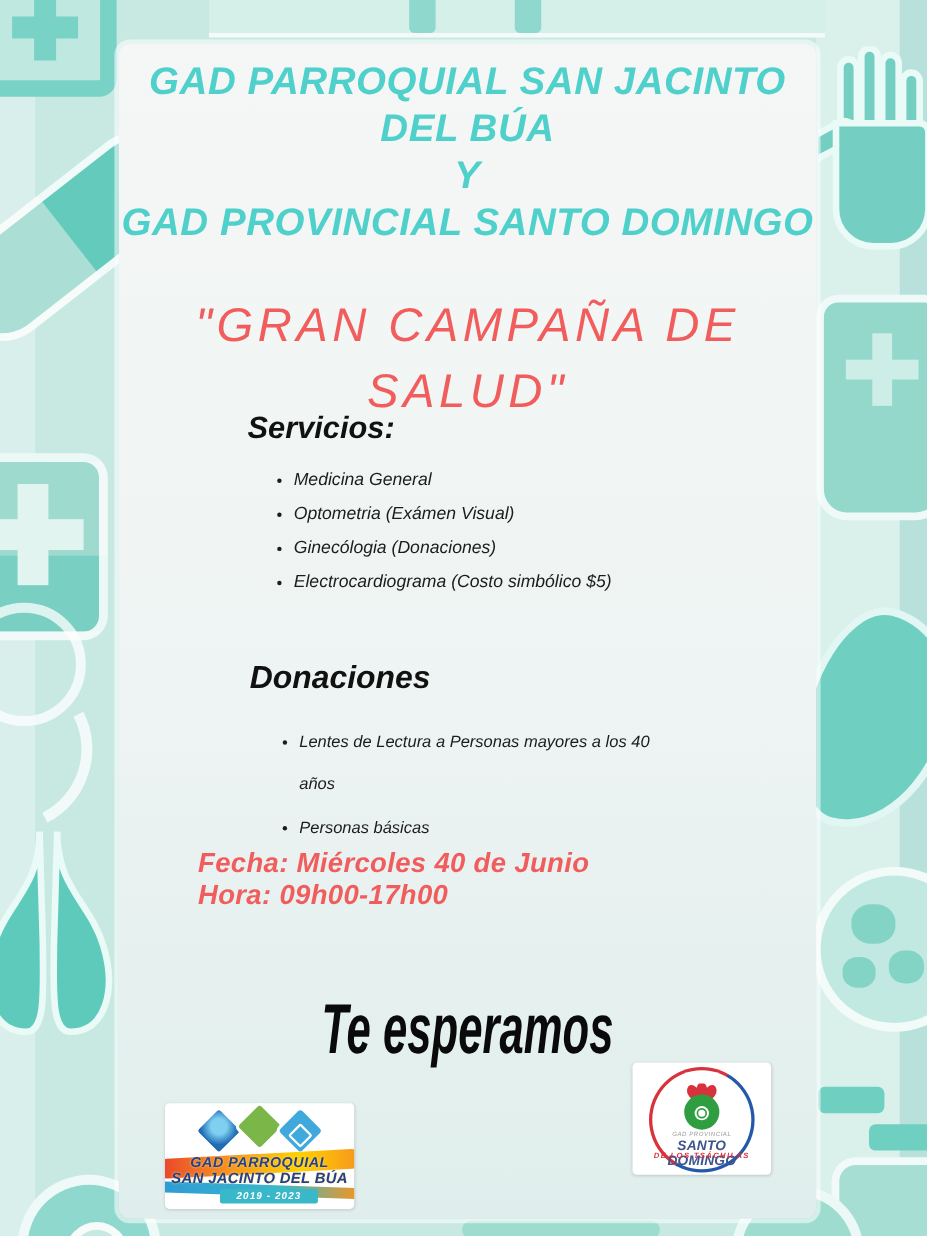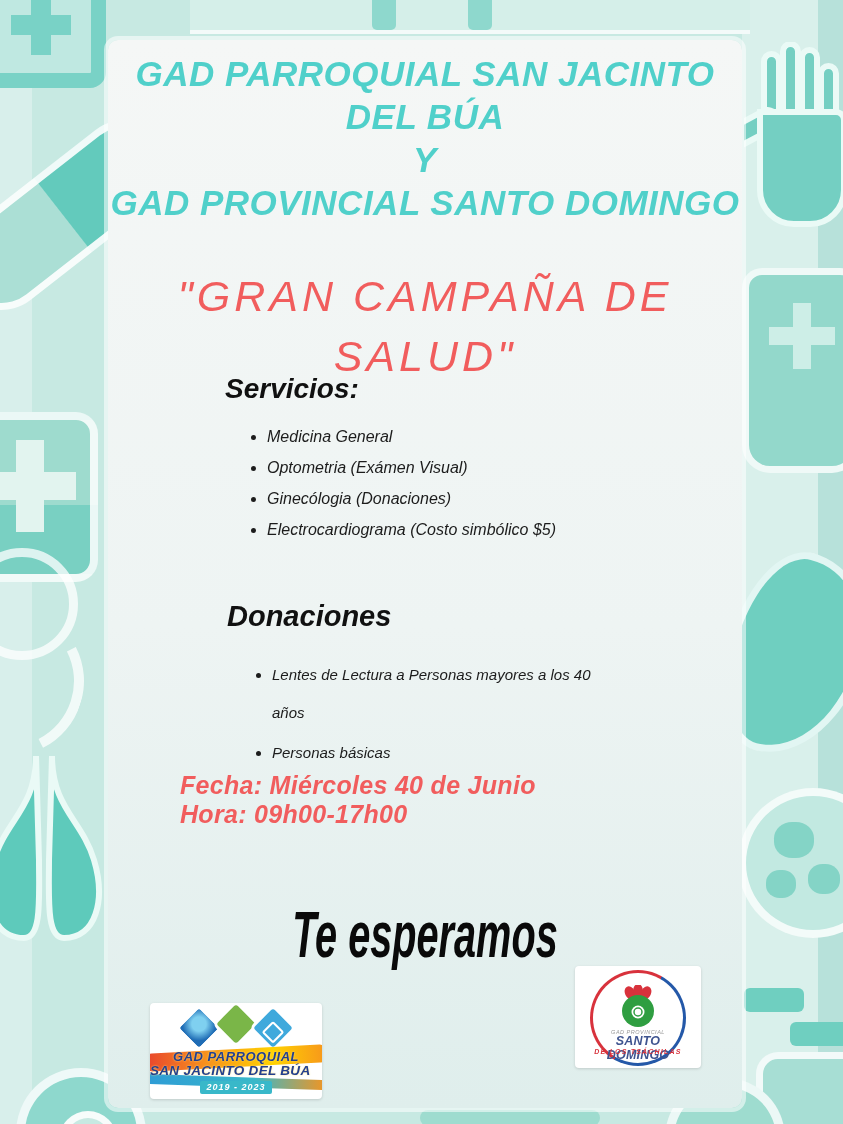--- a/index.html
+++ b/index.html
@@ -94,24 +94,24 @@
   .d-sky  { left:106px; background:#3fa9dc; }
   .d-sky::before { content:""; position:absolute; left:9px; top:9px; width:12px; height:12px; border:2px solid #fff; border-radius:2px; }
   .ribbon1 { position:absolute; left:-6px; top:46px; width:184px; height:18px;
     background:linear-gradient(90deg,#e8432e,#f7941d 35%,#ffd200 70%,#f7941d);
     transform:rotate(-3deg); border-radius:8px; }
   .ribbon2 { position:absolute; left:-6px; top:74px; width:184px; height:10px;
     background:linear-gradient(90deg,#2e9bd6,#39b8c9 60%,#f7941d); transform:rotate(2deg); border-radius:6px; }
   .logo-parr .t1 { position:absolute; top:46px; width:100%; text-align:center;
     font-size:13px; font-weight:800; color:#233f8f; letter-spacing:.5px;
     text-shadow:0 0 2px #ffe27a; }
-  .logo-parr .t2 { position:absolute; top:60px; width:100%; 
+  .logo-parr .t2 { position:absolute; top:60px; width:100%; text-align:center;
     font-size:13.5px; font-weight:800; color:#233f8f; letter-spacing:.3px;
     text-shadow:0 0 2px #ffe27a; }
-  .logo-parr .term { position:absolute; left:50px; top:78px; width:72px; height:13px;
+  .logo-parr .term { position:absolute; left:50px; top:78px; width:89px; height:13px;
     background:#39b8c9; color:#fff; font-size:9px; font-weight:700; text-align:center;
     line-height:13px; letter-spacing:1px; border-radius:2px; }
 
   
   .logo-prov { left:467px; top:926px; width:126px; height:102px; background:#fff;
     border-radius:4px; box-shadow:0 1px 3px rgba(0,0,0,.15); }
   .seal { position:absolute; left:15px; top:4px; width:96px; height:96px; border-radius:50%;
     background:conic-gradient(from 210deg,#d8323c 0 50%,#2458a8 50% 100%); }
   .seal-in { position:absolute; left:3px; top:3px; width:90px; height:90px; border-radius:50%; background:#fff; }
   .emblem { position:absolute; left:24px; top:12px; }

